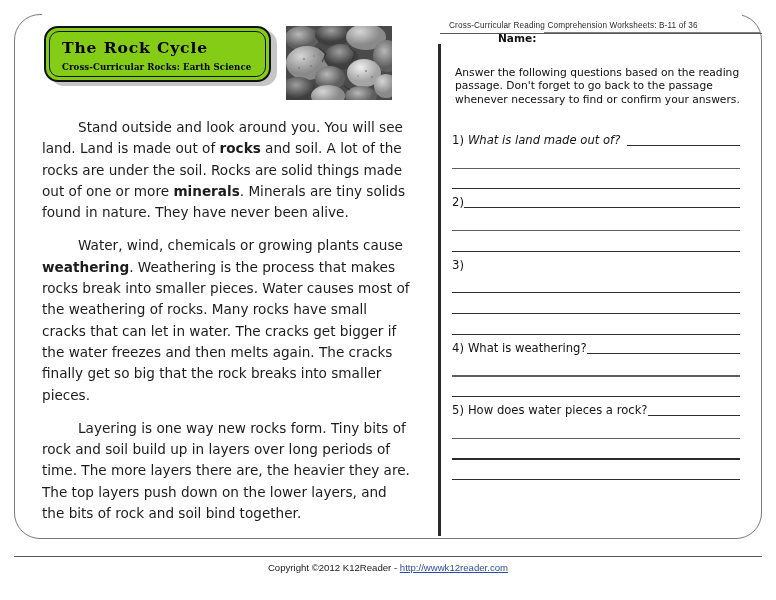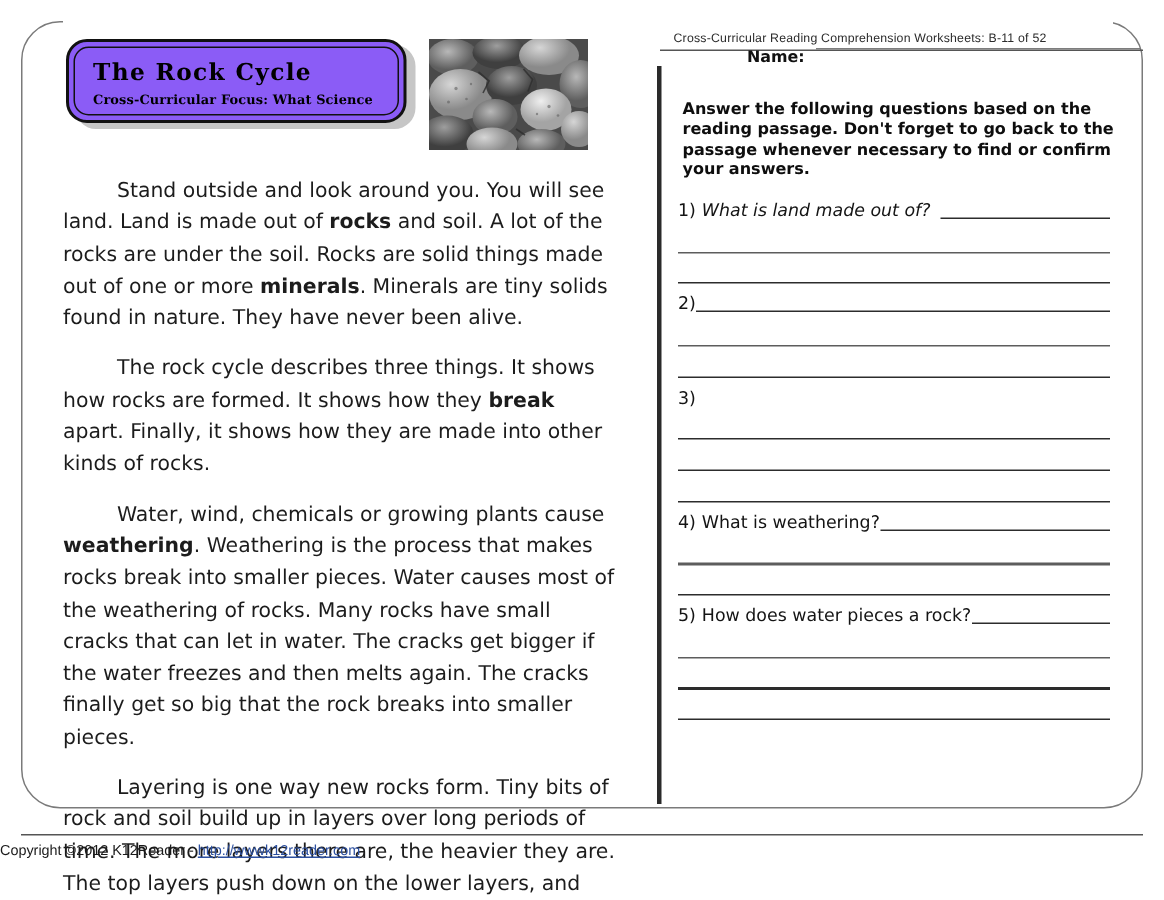--- a/index.html
+++ b/index.html
@@ -69,21 +69,21 @@
     height: 56px;
     background: #c6c6c6;
     border-radius: 14px;
   }
   .title-box {
     position: absolute;
     left: 44px;
     top: 26px;
     width: 227px;
     height: 56px;
-    background: #8b5cf6;
+    background: #84cc16;
     border: 2.5px solid #111111;
     border-radius: 14px;
     box-sizing: border-box;
   }
   .title-box-inner {
     position: absolute;
     left: 3px;
     top: 3px;
     right: 3px;
     bottom: 3px;
@@ -176,21 +176,21 @@
     margin-left: 8px;
     margin-bottom: 3px;
   }
 
   .instructions {
     position: absolute;
     left: 455px;
     top: 66px;
     width: 290px;
     font-family: "DejaVu Sans", sans-serif;
-    font-weight: bold;
+    font-weight: normal;
     font-size: 10.7px;
     line-height: 13.4px;
     color: #0e0e0e;
   }
 
   .q-block {
     position: absolute;
     left: 452px;
     top: 127px;
     width: 288px;
@@ -230,44 +230,44 @@
     top: 556px;
     width: 748px;
     height: 1px;
     background: #555555;
   }
   .footer {
     position: absolute;
     left: 0;
     top: 562px;
     width: 776px;
-    text-align: left;
+    text-align: center;
     font-family: "Liberation Sans", sans-serif;
     font-size: 9.6px;
     color: #1a1a1a;
   }
   .footer a {
     color: #2b4fa0;
     text-decoration: underline;
   }
 </style>
 </head>
 <body>
 
 <div class="page-frame"></div>
 <div class="frame-mask-top"></div>
 
-<div class="top-meta">Cross-Curricular Reading Comprehension Worksheets: B-11 of 52</div>
+<div class="top-meta">Cross-Curricular Reading Comprehension Worksheets: B-11 of 36</div>
 <div class="top-meta-rule"></div>
 
 <div class="title-shadow"></div>
 <div class="title-box">
   <div class="title-box-inner"></div>
   <div class="title-main">The Rock Cycle</div>
-  <div class="title-sub">Cross-Curricular Focus: What Science</div>
+  <div class="title-sub">Cross-Curricular Rocks: Earth Science</div>
 </div>
 
 <div class="rock-photo">
   <svg width="106" height="74" viewBox="0 0 106 74">
     <defs>
       <radialGradient id="r1" cx="35%" cy="30%">
         <stop offset="0%" stop-color="#d6d6d6"></stop>
           <stop offset="100%" stop-color="#8a8a8a"></stop>
       </radialGradient>
       <radialGradient id="r2" cx="40%" cy="35%">
@@ -310,21 +310,20 @@
       <path d="M63 20 L69 27 L66 35"></path>
       <path d="M58 60 L64 64"></path>
     </g>
   </svg>
 </div>
 
 <div class="col-divider"></div>
 
 <div class="passage" id="passage">
     <p><span>Stand outside and look around you. You will see land. Land is made out of </span><b>rocks</b><span> and soil. A lot of the rocks are under the soil. Rocks are solid things made out of one or more </span><b>minerals</b><span>. Minerals are tiny solids found in nature. They have never been alive.</span></p>
-    <p><span>The rock cycle describes three things. It shows how rocks are formed. It shows how they </span><b>break</b><span> apart. Finally, it shows how they are made into other kinds of rocks.</span></p>
     <p><span>Water, wind, chemicals or growing plants cause </span><b>weathering</b><span>. Weathering is the process that makes rocks break into smaller pieces. Water causes most of the weathering of rocks. Many rocks have small cracks that can let in water.  The cracks get bigger if the water freezes and then melts again. The cracks finally get so big that the rock breaks into smaller pieces.</span></p>
     <p><span>Layering is one way new rocks form. Tiny bits of rock and soil build up in layers over long periods of time. The more layers there are, the heavier they are. The top layers push down on the lower layers, and the bits of rock and soil bind together.</span></p>
   </div>
 
 <div class="name-row">
   <span class="name-label">Name:</span>
   <span class="name-line"></span>
 </div>
 
 <div class="instructions">Answer the following questions based on the reading passage. Don't forget to go back to the passage whenever necessary to find or confirm your answers.</div>

